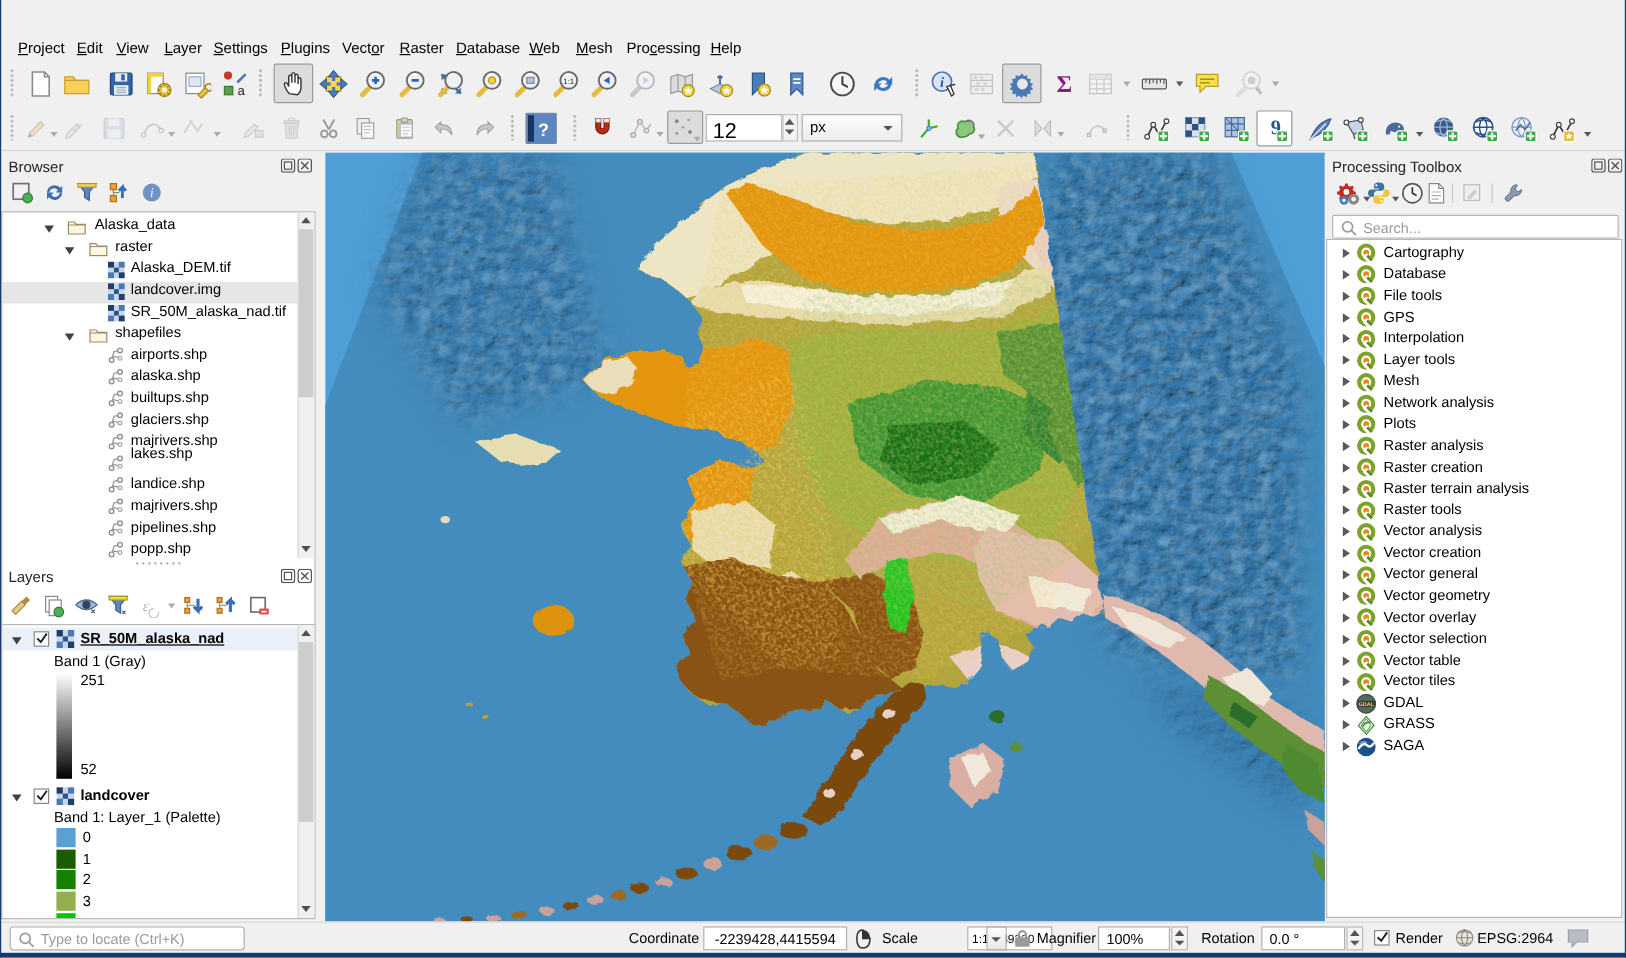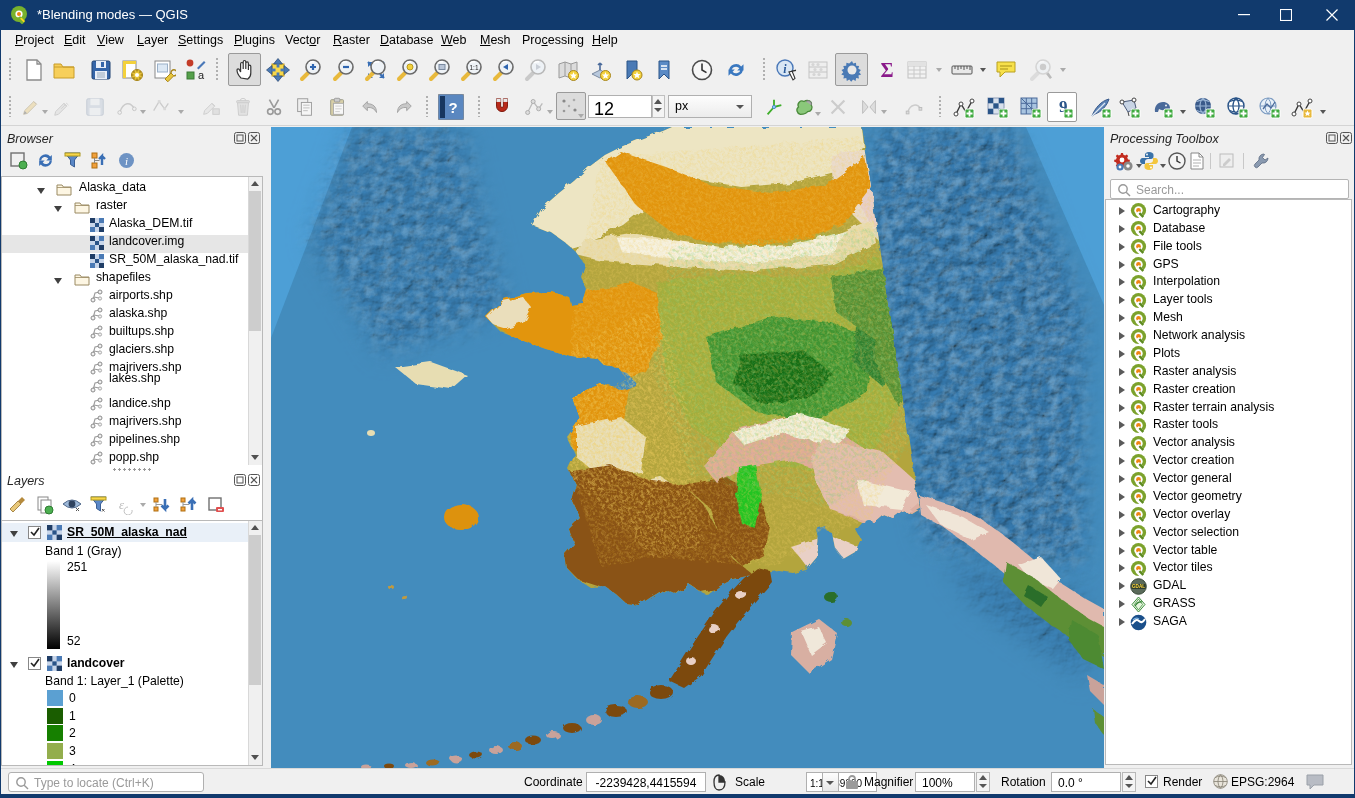--- a/index.html
+++ b/index.html
@@ -15,53 +15,34 @@
 u.mn { text-decoration:underline; }
 
 #tb1 { left:0; top:51px; width:1355px; height:37px; background:#f0f0f0; }
 #tb2 { left:0; top:88px; width:1355px; height:38px; background:#f0f0f0; border-bottom:1px solid #d4d4d4; }
 .grip { position:absolute; width:4px; height:24px; background-image:radial-gradient(circle, #b0b0b0 1px, transparent 1.2px); background-size:4px 4px; }
 .pressed { background:#dcdcdc; border:1px solid #9a9a9a; border-radius:2px; }
 .dd { position:absolute; width:0; height:0; border-left:3.5px solid transparent; border-right:3.5px solid transparent; border-top:4px solid #555; }
 .dd.gray { border-top-color:#aaa; }
 
 #main { left:0; top:126px; width:1355px; height:642px; background:#f0f0f0; }
-.ptitle { position:absolute; font-size:12.5px; color:#252525;font-style:italic; }
+.ptitle { position:absolute; font-size:12.5px; color:#252525; }
 .panelwhite { position:absolute; background:#fff; border:1px solid #b9b9b9; }
 .treetxt { position:absolute; font-size:12.2px; color:#000; white-space:nowrap; }
 
 #map { left:271px; top:1px; width:833px; height:641px; }
 
 #statusbar { left:0; top:768px; width:1355px; height:26px; background:#f0f0f0; font-size:12px; color:#000; border-top:1px solid #d9d9d9;}
 #bottomstrip { left:0; top:794px; width:1355px; height:4px; background:#113a6d; }
 .sbx { position:absolute; top:3px; height:20px; background:#fff; border:1px solid #b0b0b0; font-size:12px; }
 .sblabel { position:absolute; top:6px; }
 </style>
 </head>
 <body>
 <div id="win">
-  <div id="titlebar" class="abs">
-    <svg class="abs" style="left:9px;top:5px" width="20" height="20" viewBox="0 0 20 20">
-      <circle cx="10" cy="9" r="8" fill="#78b12d"></circle>
-      <circle cx="10" cy="9" r="3.6" fill="#fff"></circle>
-      <circle cx="10" cy="9" r="2" fill="#ee8512"></circle>
-      <rect x="11" y="11" width="7.5" height="4.6" rx="1" transform="rotate(45 11 11)" fill="#78b12d"></rect>
-      <rect x="12.4" y="12.4" width="5" height="1.8" transform="rotate(45 12.4 12.4)" fill="#ffd81e"></rect>
-    </svg>
-    <div id="titletext" class="abs">*Blending modes — QGIS</div>
-    <svg class="abs" style="left:1238px;top:14px" width="12" height="2">
-        <rect width="12" height="1.2" fill="#fff"></rect>
-      </svg>
-    <svg class="abs" style="left:1280px;top:9px" width="12" height="12">
-        <rect x="0.5" y="0.5" width="11" height="11" fill="none" stroke="#fff" stroke-width="1.1"></rect>
-      </svg>
-    <svg class="abs" style="left:1326px;top:9px" width="12" height="12">
-        <path d="M0.5,0.5 L11.5,11.5 M11.5,0.5 L0.5,11.5" stroke="#fff" stroke-width="1.2"></path>
-      </svg>
-  </div>
   <div id="menubar" class="abs">
     <div class="mi" style="left:15px"><u class="mn">P</u>roject</div>
     <div class="mi" style="left:64px"><u class="mn">E</u>dit</div>
     <div class="mi" style="left:97px"><u class="mn">V</u>iew</div>
     <div class="mi" style="left:137px"><u class="mn">L</u>ayer</div>
     <div class="mi" style="left:178px"><u class="mn">S</u>ettings</div>
     <div class="mi" style="left:234px"><u class="mn">P</u>lugins</div>
     <div class="mi" style="left:285px">Vect<u class="mn">o</u>r</div>
     <div class="mi" style="left:333px"><u class="mn">R</u>aster</div>
     <div class="mi" style="left:380px"><u class="mn">D</u>atabase</div>

